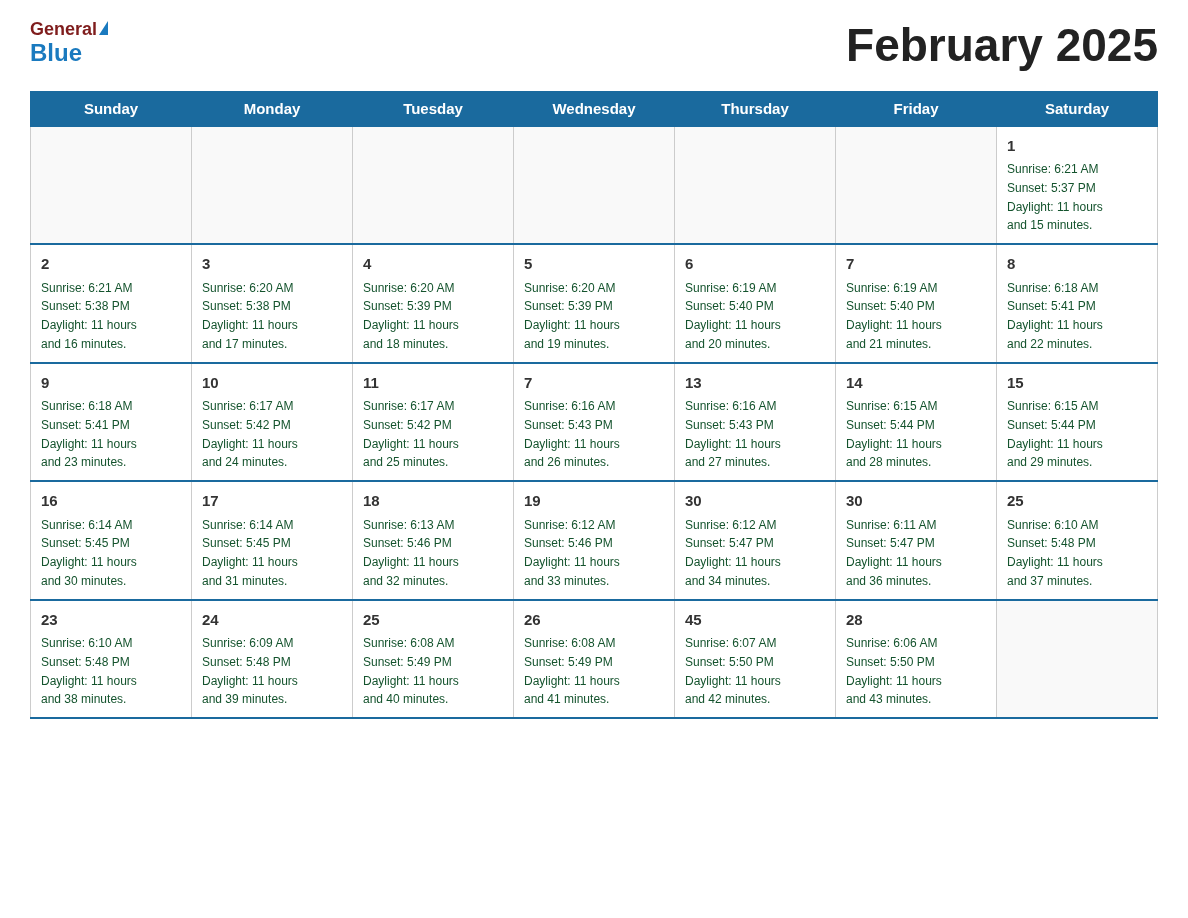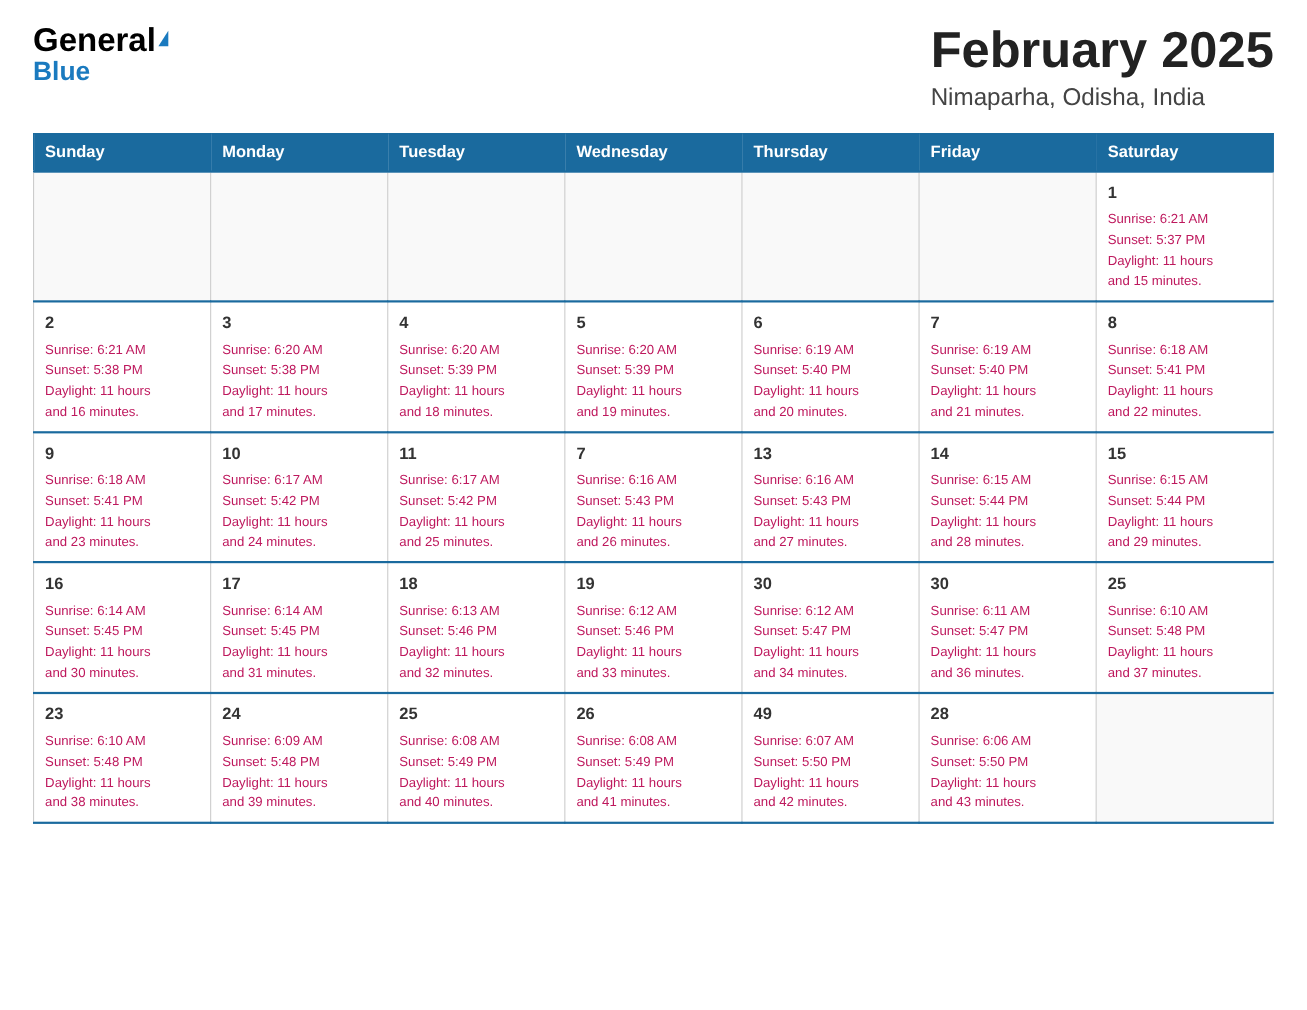--- a/index.html
+++ b/index.html
@@ -15,23 +15,23 @@
       justify-content: space-between;
       align-items: flex-start;
       margin-bottom: 20px;
     }
     .logo {
       display: flex;
       flex-direction: column;
       align-items: flex-start;
     }
     .logo-general {
-      font-size: 30px;
+      font-size: 18px;
       font-weight: bold;
-      color: #000000;
+      color: #7f1d1d;
       line-height: 1.1;
     }
     .logo-blue {
       font-size: 24px;
       font-weight: bold;
       color: #1a7abf;
       line-height: 1.1;
     }
     .logo-triangle {
       display: inline-block;
@@ -42,21 +42,21 @@
       border-bottom: 14px solid #1a7abf;
       margin-left: 2px;
       vertical-align: middle;
       margin-top: -4px;
     }
     .logo-line {
       display: flex;
       align-items: center;
     }
     .title-area {
-      text-align: left;
+      text-align: center;
     }
     .month-title {
       font-size: 46px;
       font-weight: bold;
       color: #222;
       line-height: 1.1;
     }
     .location-title {
       font-size: 22px;
       color: #444;
@@ -66,21 +66,21 @@
       width: 100%;
       border-collapse: collapse;
       border: 1px solid #aaa;
     }
     .calendar-table th {
       background-color: #1a6a9e;
       color: #fff;
       font-size: 15px;
       font-weight: bold;
       padding: 8px 10px;
-      text-align: left;
+      text-align: center;
       border: 1px solid #1a6a9e;
     }
     .calendar-table td {
       vertical-align: top;
       padding: 8px 10px;
       border: 1px solid #ccc;
       width: calc(100% / 7);
       min-height: 100px;
       font-size: 12.5px;
       color: #333;
@@ -90,21 +90,21 @@
       border-bottom: 2px solid #1a6a9e;
     }
     .day-number {
       font-size: 15px;
       font-weight: bold;
       margin-bottom: 3px;
       display: block;
     }
     .day-info {
       font-size: 12px;
-      color: #be185d;
+      color: #14532d;
       line-height: 1.55;
     }
     .empty-cell {
       background: #f9f9f9;
     }
   </style>
 </head>
 <body>
 
 <div class="header-area">
@@ -112,21 +112,20 @@
     <div class="logo-line">
       <span class="logo-general">General</span>
       <span class="logo-triangle"></span>
     </div>
     <div class="logo-line">
       <span class="logo-blue">Blue</span>
     </div>
   </div>
   <div class="title-area">
     <div class="month-title">February 2025</div>
-    <div class="location-title">Nimaparha, Odisha, India</div>
   </div>
 </div>
 
 <table class="calendar-table">
   <thead>
     <tr>
     <th>Sunday</th>
         <th>Monday</th>
         <th>Tuesday</th>
         <th>Wednesday</th>
@@ -170,18 +169,18 @@
         <td><span class="day-number">19</span><span class="day-info">Sunrise: 6:12 AM<br>Sunset: 5:46 PM<br>Daylight: 11 hours<br>and 33 minutes.</span></td>
         <td><span class="day-number">30</span><span class="day-info">Sunrise: 6:12 AM<br>Sunset: 5:47 PM<br>Daylight: 11 hours<br>and 34 minutes.</span></td>
         <td><span class="day-number">30</span><span class="day-info">Sunrise: 6:11 AM<br>Sunset: 5:47 PM<br>Daylight: 11 hours<br>and 36 minutes.</span></td>
         <td><span class="day-number">25</span><span class="day-info">Sunrise: 6:10 AM<br>Sunset: 5:48 PM<br>Daylight: 11 hours<br>and 37 minutes.</span></td>
       </tr>
       <tr>
         <td><span class="day-number">23</span><span class="day-info">Sunrise: 6:10 AM<br>Sunset: 5:48 PM<br>Daylight: 11 hours<br>and 38 minutes.</span></td>
         <td><span class="day-number">24</span><span class="day-info">Sunrise: 6:09 AM<br>Sunset: 5:48 PM<br>Daylight: 11 hours<br>and 39 minutes.</span></td>
         <td><span class="day-number">25</span><span class="day-info">Sunrise: 6:08 AM<br>Sunset: 5:49 PM<br>Daylight: 11 hours<br>and 40 minutes.</span></td>
         <td><span class="day-number">26</span><span class="day-info">Sunrise: 6:08 AM<br>Sunset: 5:49 PM<br>Daylight: 11 hours<br>and 41 minutes.</span></td>
-        <td><span class="day-number">49</span><span class="day-info">Sunrise: 6:07 AM<br>Sunset: 5:50 PM<br>Daylight: 11 hours<br>and 42 minutes.</span></td>
+        <td><span class="day-number">45</span><span class="day-info">Sunrise: 6:07 AM<br>Sunset: 5:50 PM<br>Daylight: 11 hours<br>and 42 minutes.</span></td>
         <td><span class="day-number">28</span><span class="day-info">Sunrise: 6:06 AM<br>Sunset: 5:50 PM<br>Daylight: 11 hours<br>and 43 minutes.</span></td>
         <td class="empty-cell"></td>
       </tr>
     </tbody>
 </table>
 
 </body></html>

